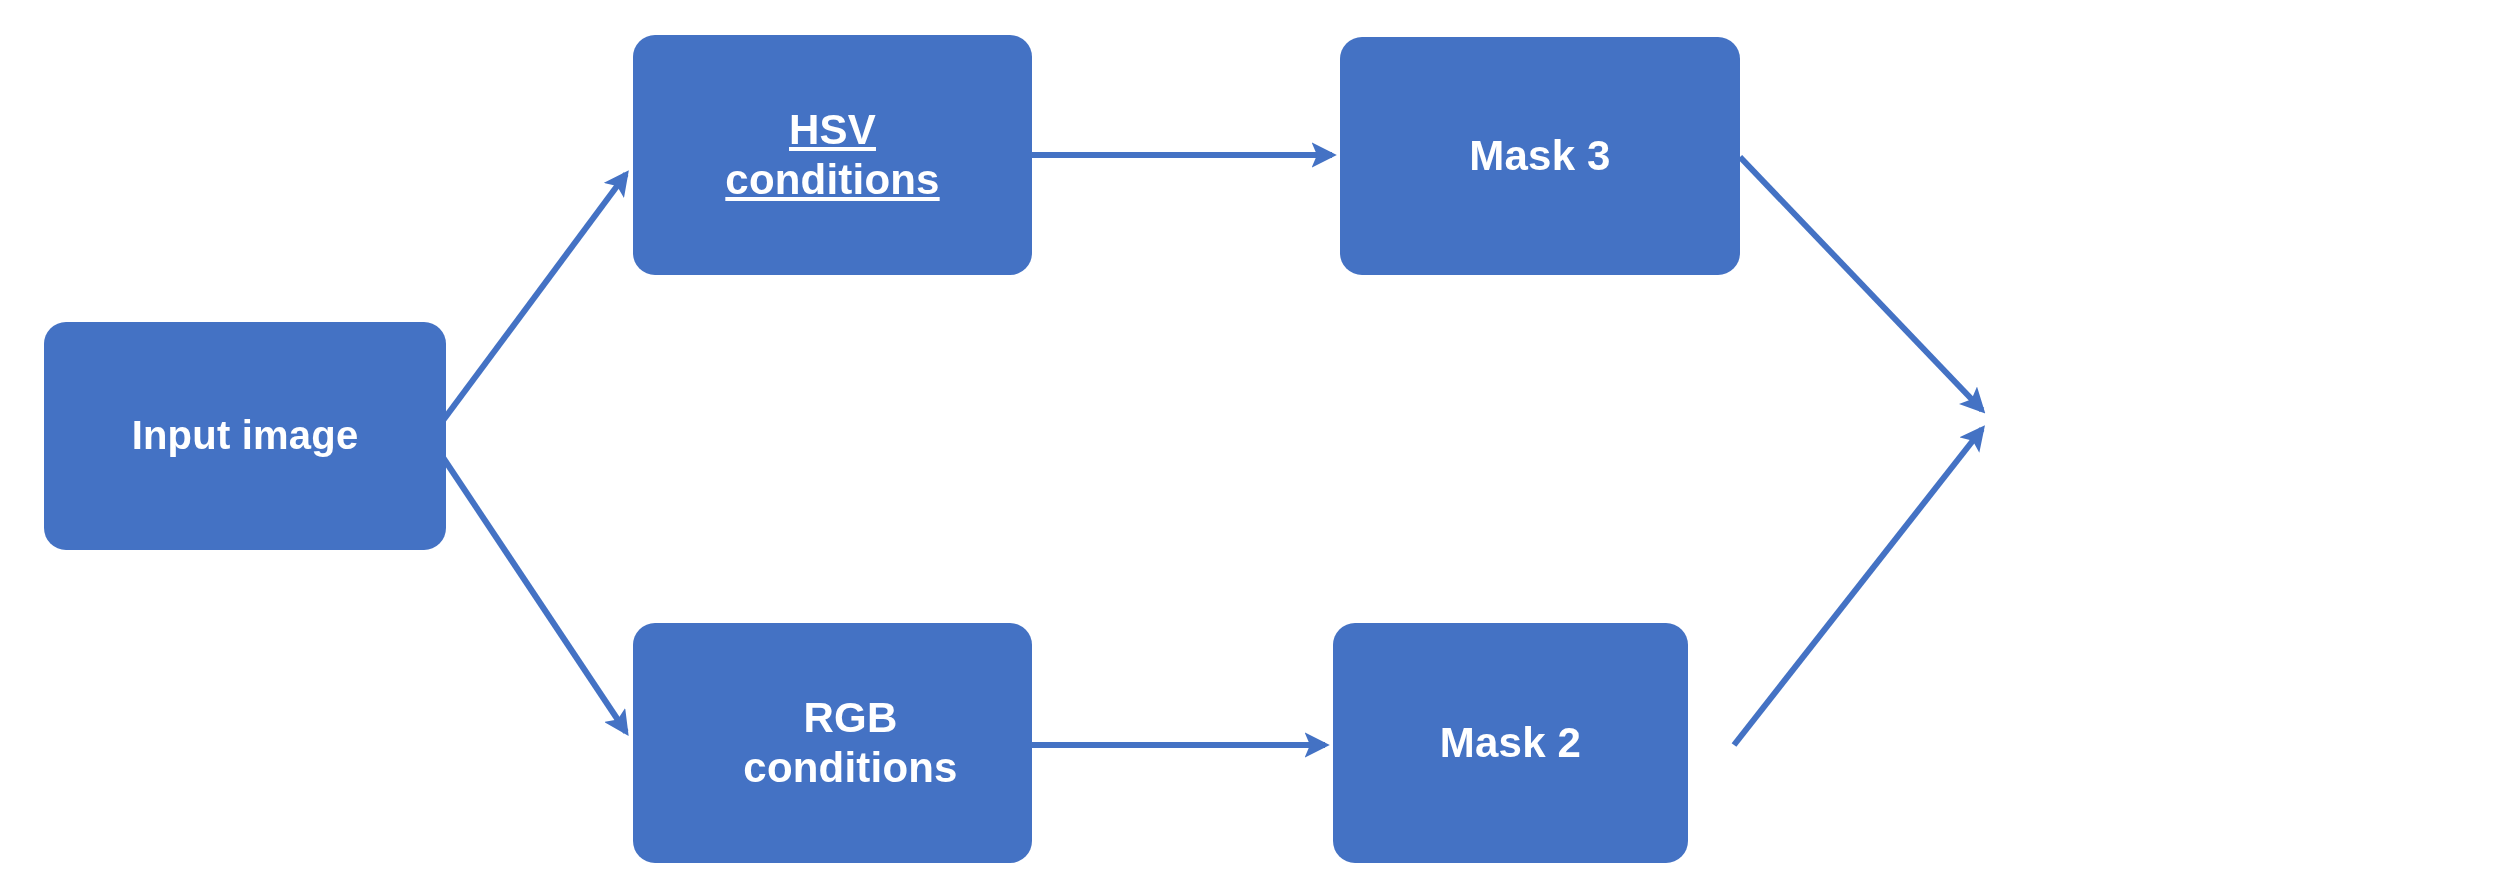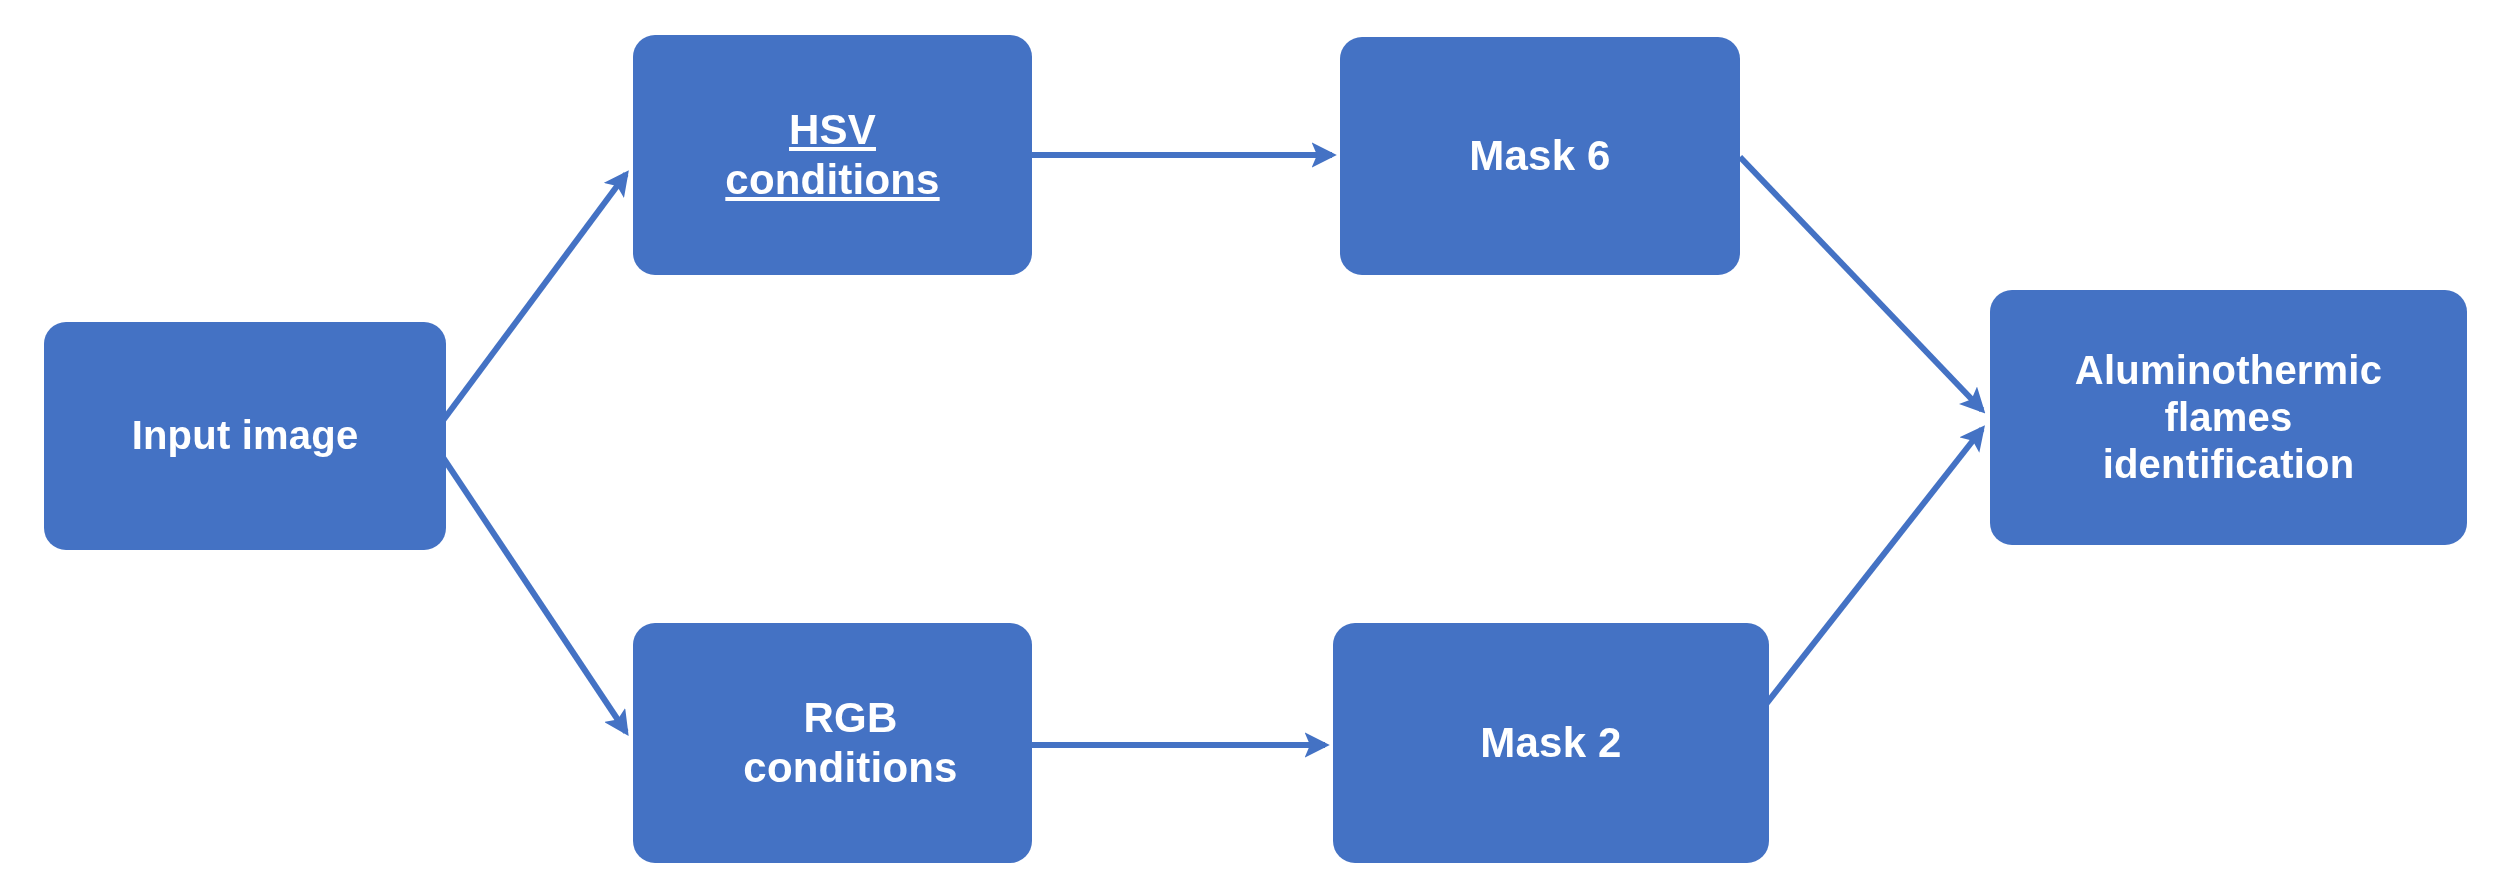--- a/index.html
+++ b/index.html
@@ -40,21 +40,21 @@
   }
   .node-label {
     display: block;
     white-space: pre-line;
     padding: 0 10px;
   }
   #node-input-image   { left: 28px;   top: 322px; width: 402px; height: 228px; font-size: 40px; margin-left: 16px; }
   #node-hsv           { left: 633px;  top: 35px;  width: 399px; height: 240px; font-size: 42px; text-decoration: underline; }
   #node-rgb           { left: 633px;  top: 623px; width: 399px; height: 240px; font-size: 42px; padding-left: 36px; }
   #node-mask1         { left: 1340px; top: 37px;  width: 400px; height: 238px; font-size: 42px; }
-  #node-mask2         { left: 1333px; top: 623px; width: 436px; height: 240px; font-size: 42px; text-align: right; }
+  #node-mask2         { left: 1333px; top: 623px; width: 355px; height: 240px; font-size: 42px; text-align: right; }
   #node-output        { left: 1990px; top: 290px; width: 477px; height: 255px; font-size: 40px; }
 </style>
 </head>
 <body>
 
 <div id="canvas">
 
   <svg id="arrow-layer" viewBox="0 0 2498 887" xmlns="http://www.w3.org/2000/svg">
     <defs>
       <marker id="arrowhead" markerWidth="4.2" markerHeight="4.2" refX="3.4" refY="2.1" orient="auto" markerUnits="strokeWidth">
@@ -78,31 +78,26 @@
   <div class="node" id="node-input-image">
     <span class="node-label">Input image</span>
   </div>
 
   <div class="node" id="node-hsv">
     <span class="node-label">HSV
 conditions</span>
   </div>
 
   <div class="node" id="node-mask1">
-    <span class="node-label">Mask 6</span>
+    <span class="node-label">Mask 3</span>
   </div>
 
   <div class="node" id="node-rgb">
     <span class="node-label">RGB
 conditions</span>
   </div>
 
   <div class="node" id="node-mask2">
     <span class="node-label">Mask 2</span>
   </div>
 
-  <div class="node" id="node-output">
-    <span class="node-label">Aluminothermic
-flames
-identification</span>
-  </div>
 
 </div>
 
 </body></html>

